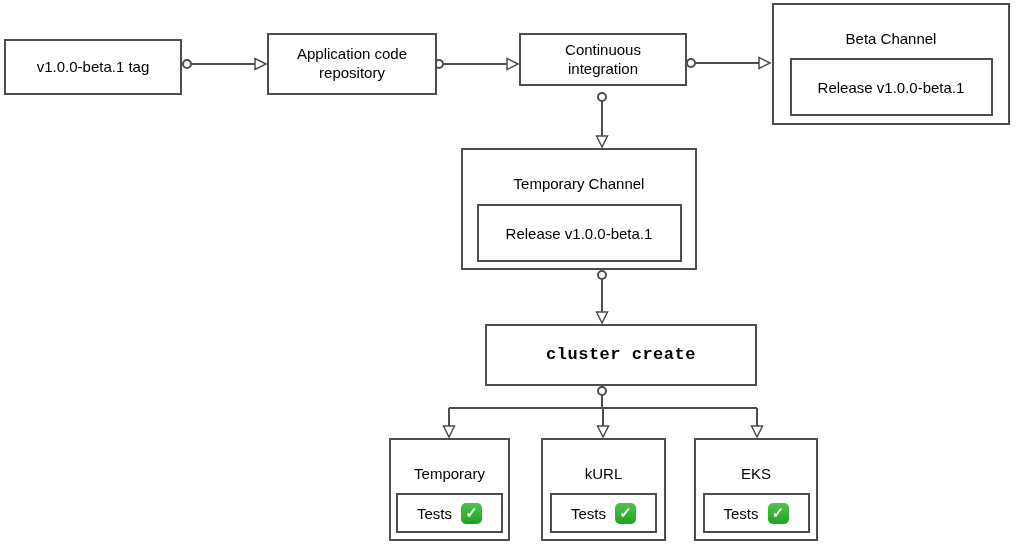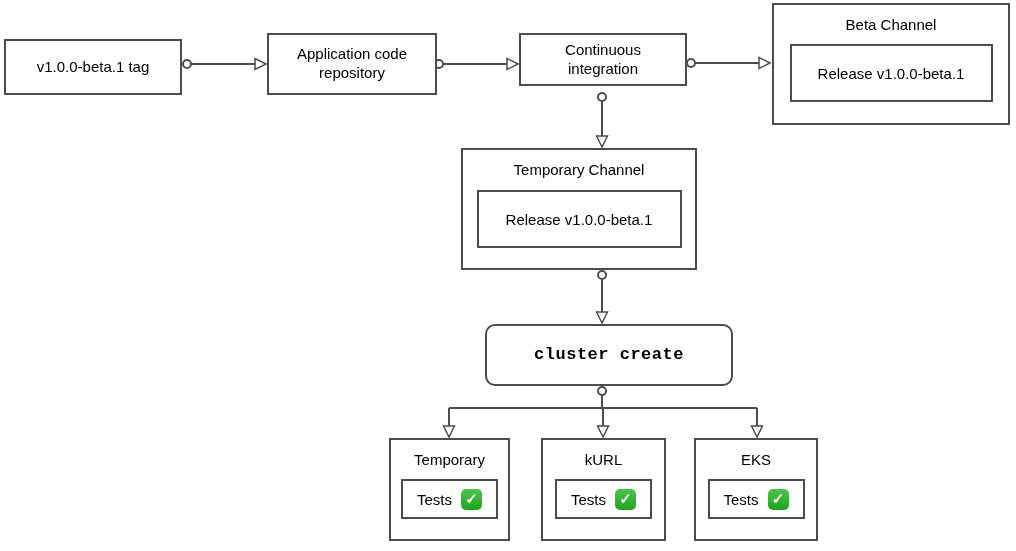--- a/index.html
+++ b/index.html
@@ -21,30 +21,30 @@
     border:2px solid var(--stroke);z-index:1;
     display:flex;align-items:center;justify-content:center;
     text-align:center;font-size:15px;line-height:1.25;
   }
   .node .wrap{display:block;}
   .container-node{
     position:absolute;box-sizing:border-box;background:var(--bg);
     border:2px solid var(--stroke);z-index:1;text-align:center;
   }
   .container-title{
-    font-size:15px;line-height:1.2;padding-top:11px;text-align:center;
+    font-size:15px;line-height:1.2;padding-top:25px;text-align:center;
   }
   .inner-box{
     box-sizing:border-box;background:var(--bg);border:2px solid var(--stroke);
     display:flex;align-items:center;justify-content:center;
     font-size:15px;text-align:center;
   }
   .release-box-beta{width:203px;height:58px;margin:10px auto 0 auto;}
   .release-box-temp{width:205px;height:58px;margin:11px auto 0 auto;}
-  .tests-box{width:97px;height:40px;margin:10px auto 0 auto;gap:9px;}
+  .tests-box{width:107px;height:40px;margin:10px auto 0 auto;gap:9px;}
   .mono{font-family:"Liberation Mono","DejaVu Sans Mono",monospace;font-weight:bold;font-size:17px;letter-spacing:0.5px;}
   .check{
     display:inline-flex;align-items:center;justify-content:center;
     width:21px;height:21px;border-radius:5px;
     background:linear-gradient(180deg,var(--check-light),var(--check-dark));
     color:#ffffff;font-weight:bold;font-size:15px;flex:0 0 auto;
   }
   .w150{max-width:150px;}
   .w112{max-width:112px;}
 </style>
@@ -117,21 +117,21 @@
     </div>
   </div>
 
   <div class="container-node" style="left:461px;top:148px;width:236px;height:122px;">
     <div class="container-title">Temporary Channel</div>
     <div class="inner-box release-box-temp">
       <span>Release v1.0.0-beta.1</span>
     </div>
   </div>
 
-  <div class="node mono" style="left:485px;top:324px;width:248px;height:62px;border-radius:10px;">
+  <div class="node mono" style="left:485px;top:324px;width:272px;height:62px;">
     <span class="wrap">cluster create</span>
   </div>
 
   <div class="container-node" style="left:389px;top:438px;width:121px;height:103px;">
     <div class="container-title">Temporary</div>
     <div class="inner-box tests-box">
       <span>Tests</span>
       <span class="check">✓</span>
     </div>
   </div>

